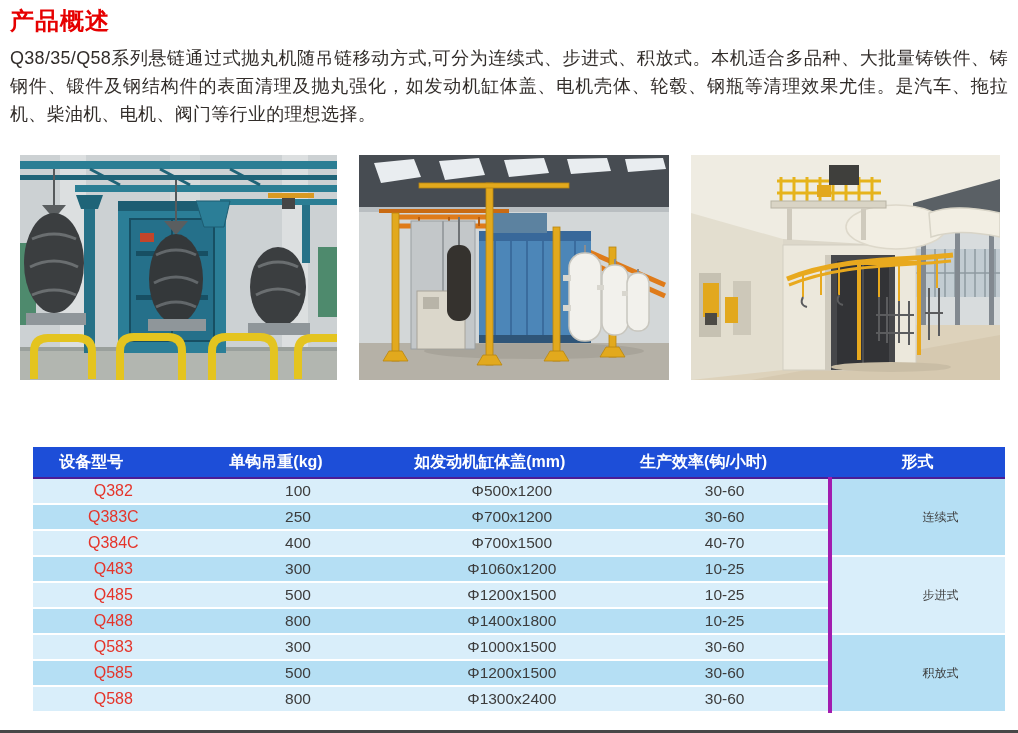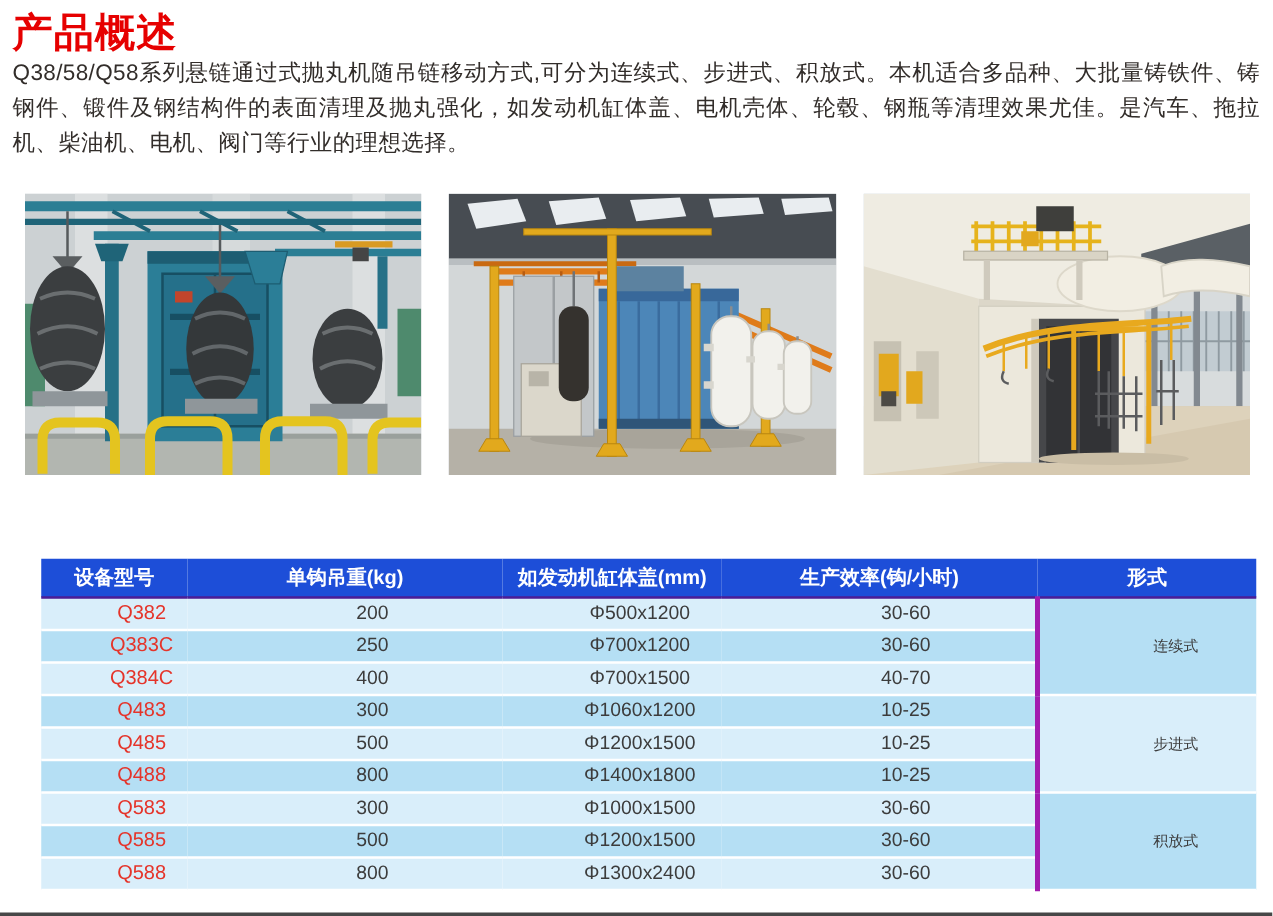--- a/index.html
+++ b/index.html
@@ -1,20 +1,20 @@
 <!DOCTYPE html>
 <html><head>
 <meta charset="utf-8">
 <style>
   * { margin:0; padding:0; box-sizing:border-box; }
   html,body { width:1018px; height:733px; background:#ffffff; overflow:hidden;
               font-family:"Liberation Sans","DejaVu Sans",sans-serif; }
   .page { position:relative; width:1018px; height:733px; background:#fff; }
 
-  .sec-title { position:absolute; color:#e60000; font-size:32px; font-weight:700;
+  .sec-title { position:absolute; color:#e60000; font-size:24px; font-weight:700;
                letter-spacing:1px; }
   #title-overview { left:10px; top:5px; }
   #title-specs   { left:30px; top:394px; }
 
   .overview-text { position:absolute; left:10px; top:44px; width:998px;
                    font-size:18px; line-height:28px; color:#322d2a;
                    text-align:justify; letter-spacing:0.3px; }
 
   .photos { position:absolute; left:20px; top:155px; width:980px; height:225px;
             display:flex; justify-content:space-between; }
@@ -39,21 +39,21 @@
   .bottom-rule { position:absolute; left:0; bottom:0; width:1018px; height:3px;
                  background:#474747; }
 </style>
 </head>
 <body>
 
 <div class="page">
 
   <div class="sec-title" id="title-overview">产品概述</div>
 
-  <p class="overview-text">Q38/58/Q58系列悬链通过式抛丸机随吊链移动方式,可分为连续式、步进式、积放式。本机适合多品种、大批量铸铁件、铸钢件、锻件及钢结构件的表面清理及抛丸强化，如发动机缸体盖、电机壳体、轮毂、钢瓶等清理效果尤佳。是汽车、拖拉机、柴油机、电机、阀门等行业的理想选择。</p>
+  <p class="overview-text">Q38/35/Q58系列悬链通过式抛丸机随吊链移动方式,可分为连续式、步进式、积放式。本机适合多品种、大批量铸铁件、铸钢件、锻件及钢结构件的表面清理及抛丸强化，如发动机缸体盖、电机壳体、轮毂、钢瓶等清理效果尤佳。是汽车、拖拉机、柴油机、电机、阀门等行业的理想选择。</p>
 
   <div class="photos">
 
     <svg class="photo" width="317" height="225" viewBox="0 0 317 225">
       <rect width="317" height="225" fill="#ccd1d3"></rect>
       <rect x="40" width="26" height="192" fill="#dcdfe0"></rect>
       <rect x="150" width="30" height="192" fill="#d6dadb"></rect>
       <rect x="262" width="26" height="192" fill="#dcdfe0"></rect>
       <rect y="192" width="317" height="33" fill="#b2b6b0"></rect>
       <rect y="192" width="317" height="4" fill="#9aa09c"></rect>
@@ -222,21 +222,21 @@
         <th>设备型号</th>
         <th>单钩吊重(kg)</th>
         <th>如发动机缸体盖(mm)</th>
         <th>生产效率(钩/小时)</th>
         <th>形式</th>
       </tr>
     </thead>
     <tbody>
       <tr class="r-light">
         <td class="model">Q382</td>
-        <td>200</td>
+        <td>100</td>
         <td>Φ500x1200</td>
         <td>30-60</td>
         <td class="group-cell group-dark" rowspan="3">连续式</td>
       </tr>
       <tr class="r-dark">
         <td class="model">Q383C</td>
         <td>250</td>
         <td>Φ700x1200</td>
         <td>30-60</td>
       </tr>

